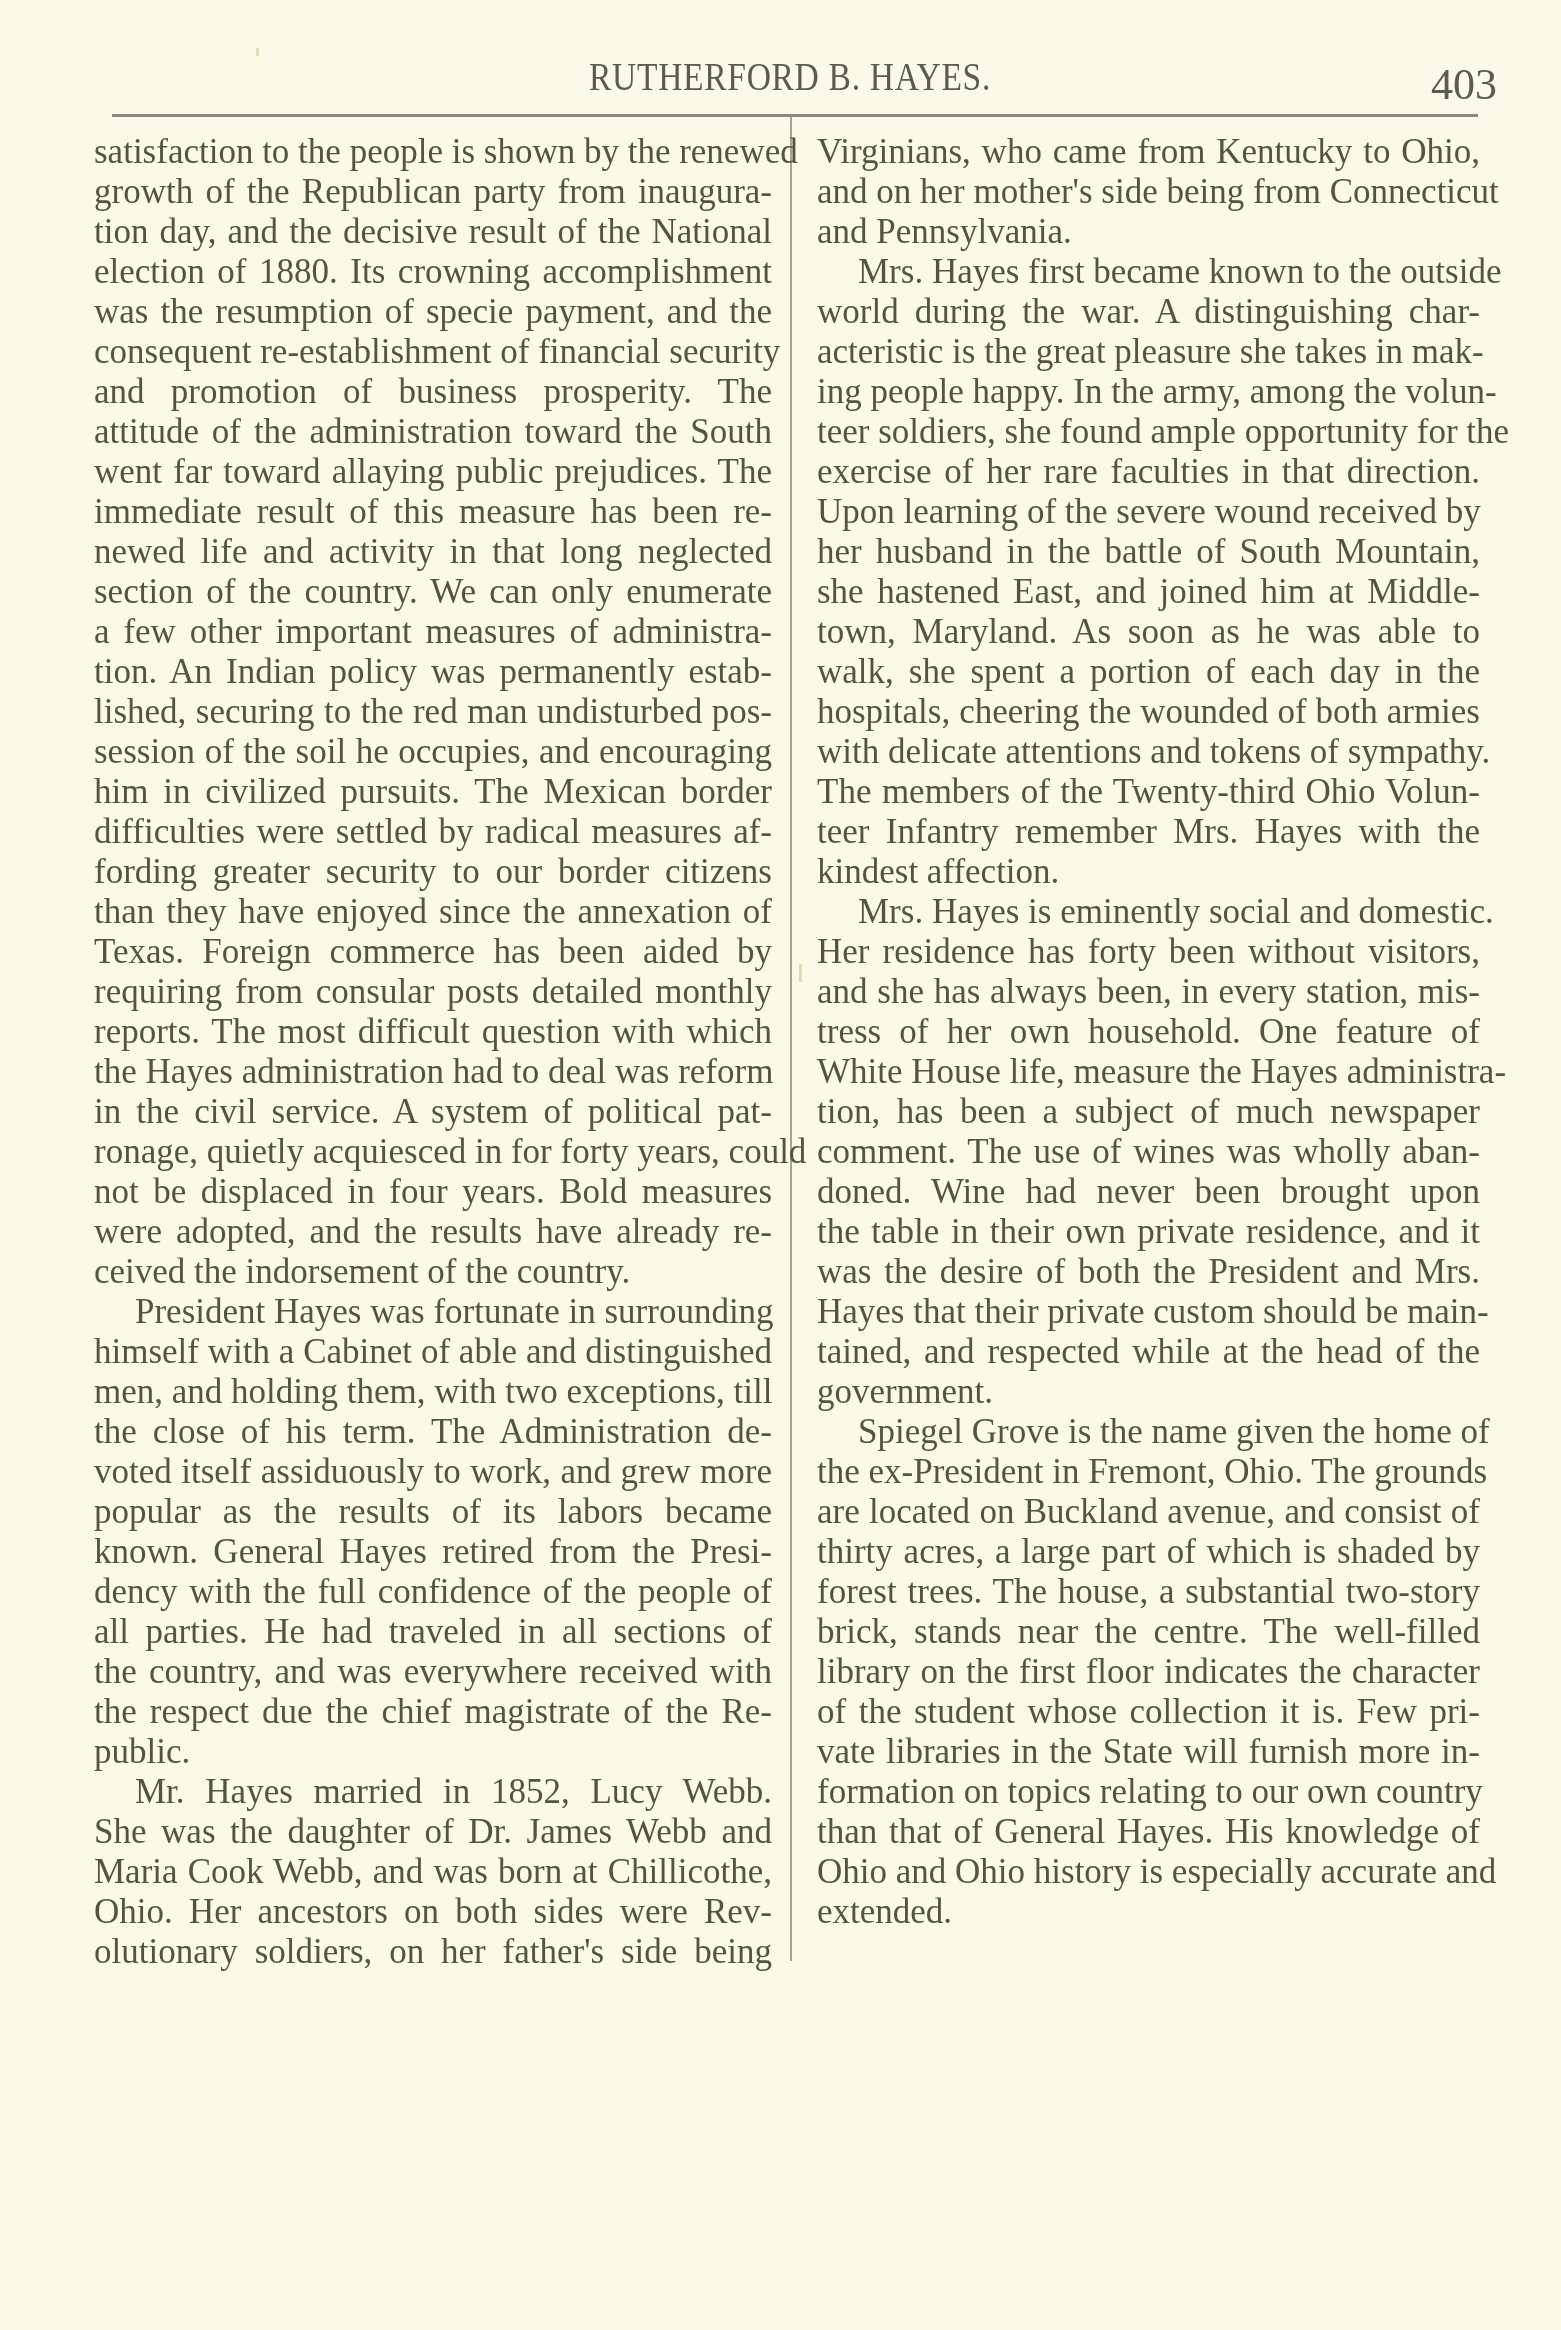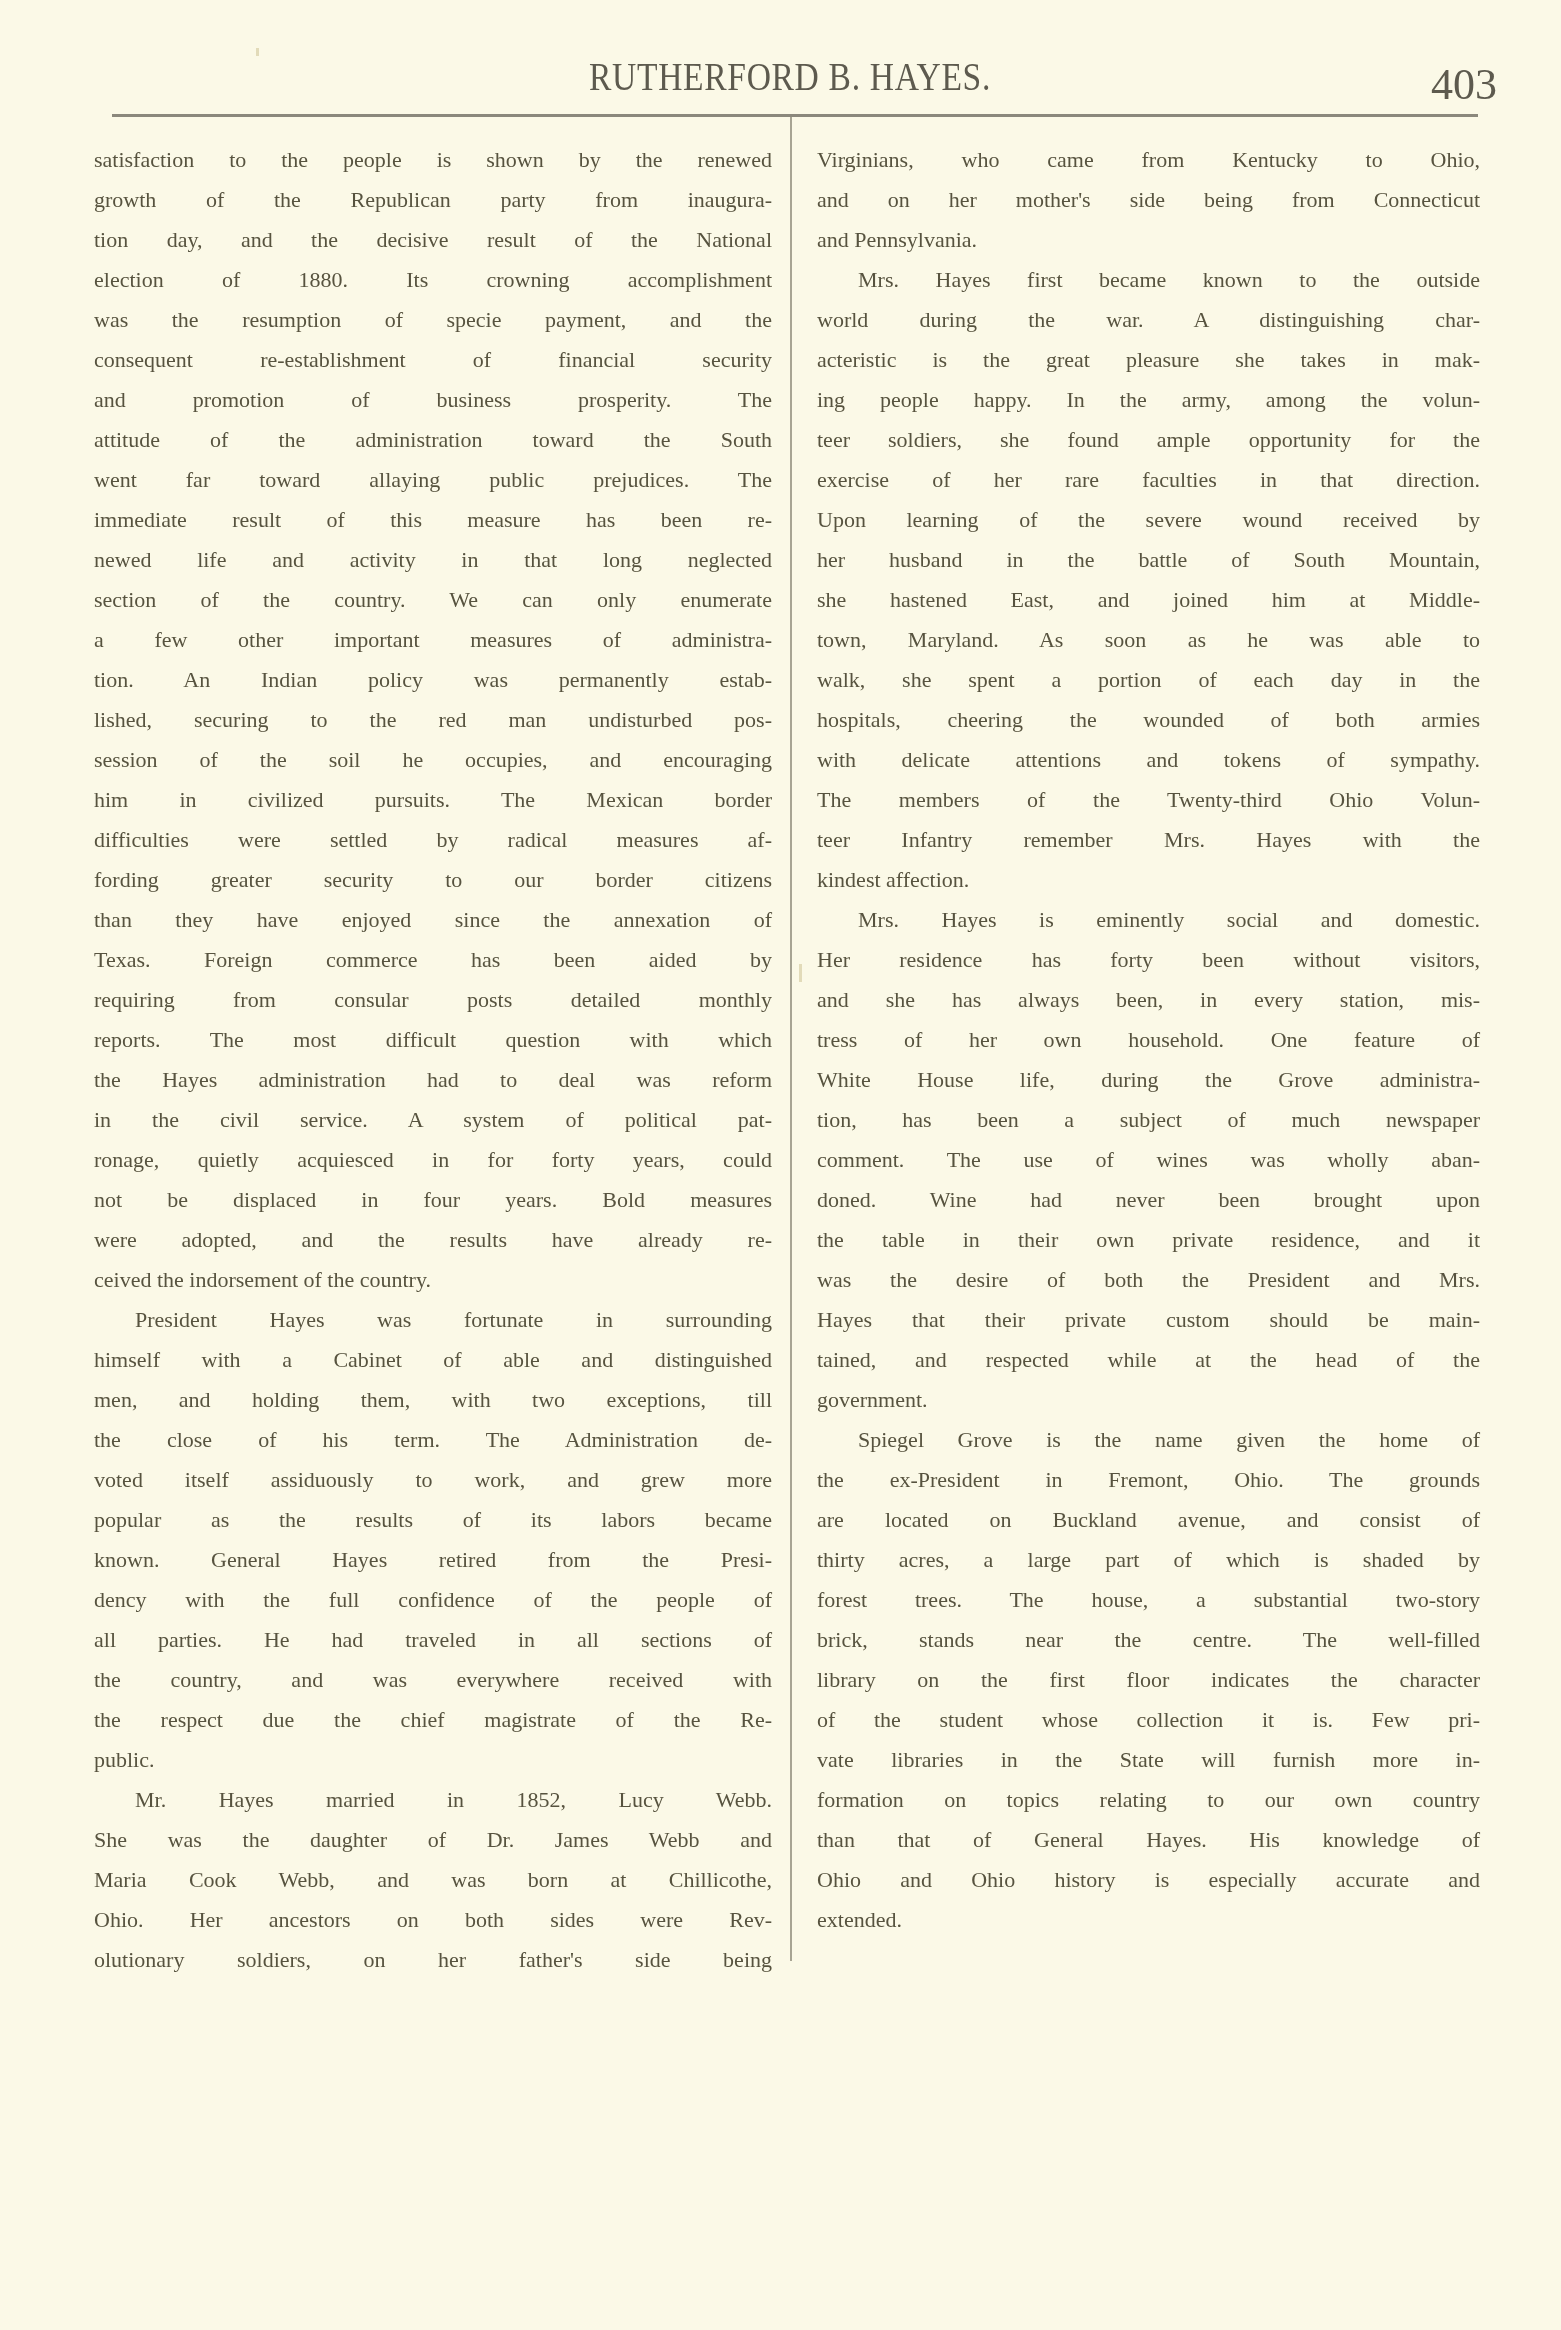--- a/index.html
+++ b/index.html
@@ -25,22 +25,22 @@
   }
   .header-rule {
     position: absolute; left: 112px; top: 114px; width: 1366px; height: 2.5px;
     background: #8b887c;
   }
   .column-divider {
     position: absolute; left: 790px; top: 117px; width: 1.6px; height: 1844px;
     background: #a7a493;
   }
   .column {
-    position: absolute; top: 140px;
-    font-size: 22px; line-height: 40px;
+    position: absolute; top: 132px;
+    font-size: 35px; line-height: 40px;
   }
   .col-left { left: 94px; width: 678px; }
   .col-right { left: 817px; width: 663px; }
   .line {
     display: block; white-space: nowrap;
     text-align: justify; text-align-last: justify;
     height: 40px;
   }
   .line.last { text-align-last: left; }
   .line.indent { padding-left: 41px; font-family: Liberation Serif, serif; }
@@ -121,21 +121,21 @@
     <span class="line">walk, she spent a portion of each day in the</span>
     <span class="line">hospitals, cheering the wounded of both armies</span>
     <span class="line">with delicate attentions and tokens of sympathy.</span>
     <span class="line">The members of the Twenty-third Ohio Volun-</span>
     <span class="line">teer Infantry remember Mrs. Hayes with the</span>
     <span class="line last">kindest affection.</span>
     <span class="line indent">Mrs. Hayes is eminently social and domestic.</span>
     <span class="line">Her residence has forty been without visitors,</span>
     <span class="line">and she has always been, in every station, mis-</span>
     <span class="line">tress of her own household. One feature of</span>
-    <span class="line">White House life, during the Grove administra-</span>
+    <span class="line">White House life, measure the Hayes administra-</span>
     <span class="line">tion, has been a subject of much newspaper</span>
     <span class="line">comment. The use of wines was wholly aban-</span>
     <span class="line">doned. Wine had never been brought upon</span>
     <span class="line">the table in their own private residence, and it</span>
     <span class="line">was the desire of both the President and Mrs.</span>
     <span class="line">Hayes that their private custom should be main-</span>
     <span class="line">tained, and respected while at the head of the</span>
     <span class="line last">government.</span>
     <span class="line indent">Spiegel Grove is the name given the home of</span>
     <span class="line">the ex-President in Fremont, Ohio. The grounds</span>

